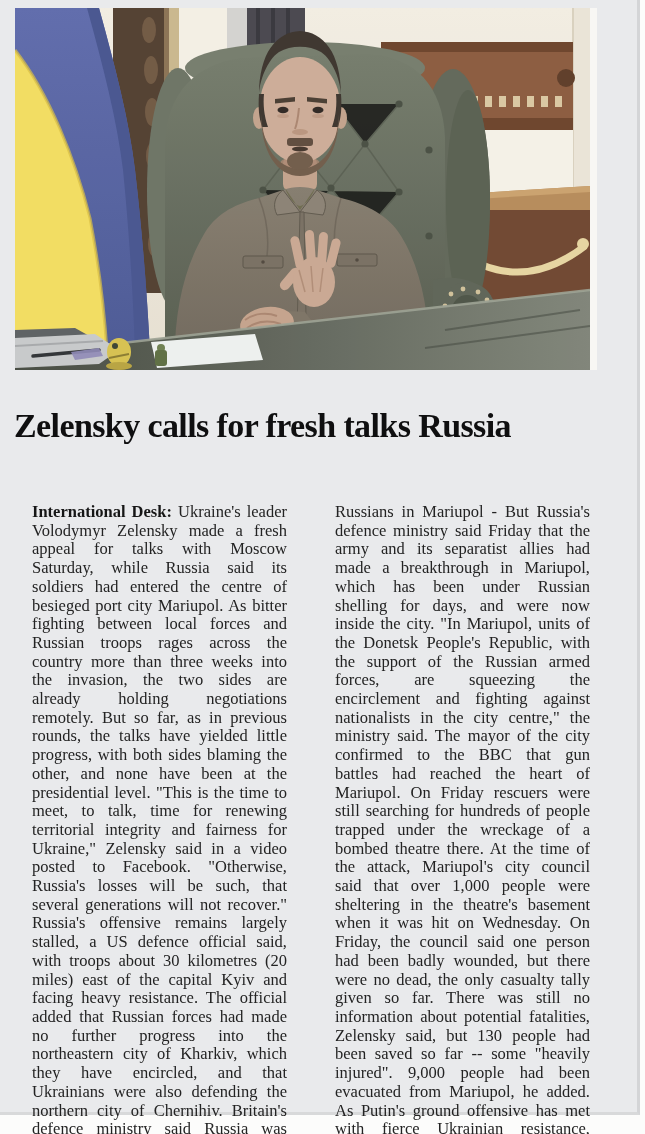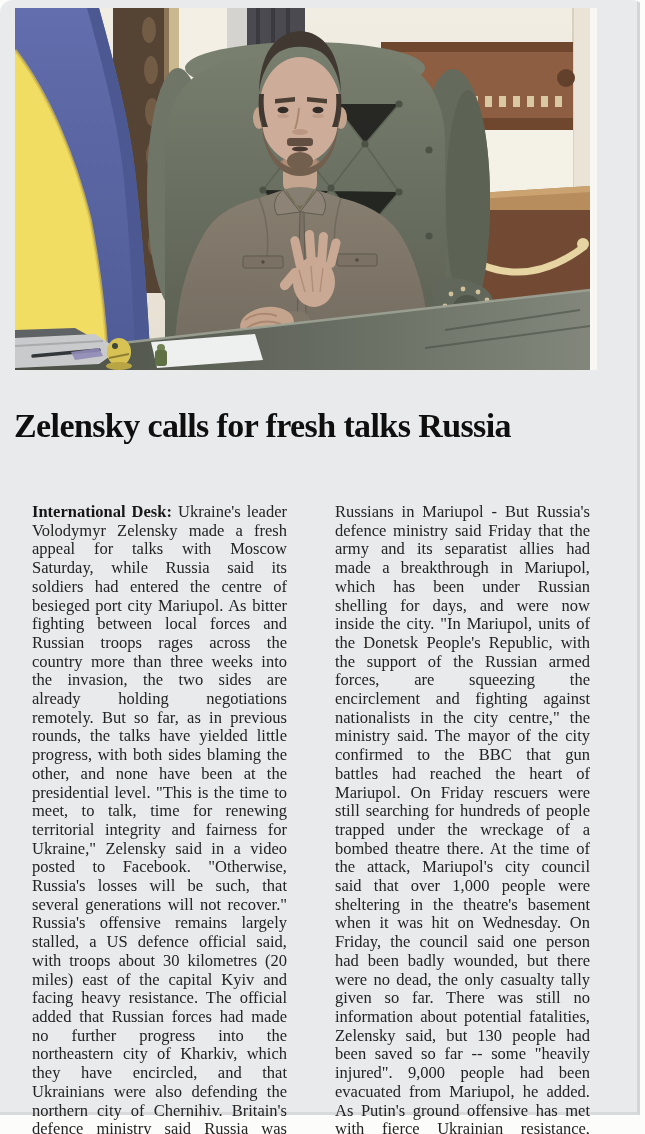--- a/index.html
+++ b/index.html
@@ -1,17 +1,17 @@
 <!DOCTYPE html>
 <html><head>
 <meta charset="utf-8">
 <style>
   html,body{margin:0;padding:0;background:#fcfcfb;}
   .screen{position:relative;width:645px;height:1134px;background:#fcfcfb;overflow:hidden;
-          font-family:"Liberation Serif", serif;border-radius:13px;}
+          font-family:"Liberation Serif", serif;}
   .card{position:absolute;left:0;top:0;width:637px;height:1112px;background:#e9eaec;
         border-right:3px solid #d4d5d7;border-bottom:3px solid #d8d9da;}
   .photo{position:absolute;left:15px;top:8px;width:575px;height:362px;margin:0;
          border-right:7px solid #f8f7f4;background:#ece6d9;}
   .photo svg{display:block;width:575px;height:362px;}
   .headline{position:absolute;left:14px;top:379px;width:606px;color:#0f0f10;
             font-weight:700;font-size:34px;line-height:48px;letter-spacing:-0.6px;}
   .headline div{white-space:nowrap;}
   .columns{position:absolute;left:15px;top:486px;width:592px;display:flex;gap:14px;}
   .col{width:289px;margin:17px;font-size:16.5px;line-height:18.7px;color:#232323;

